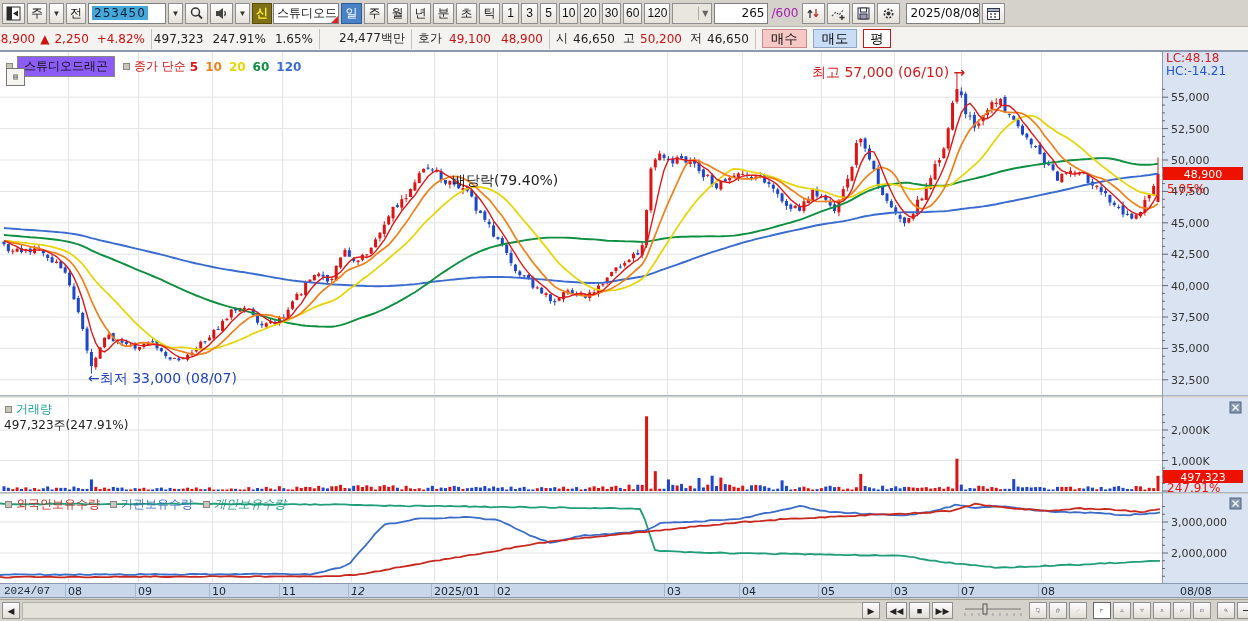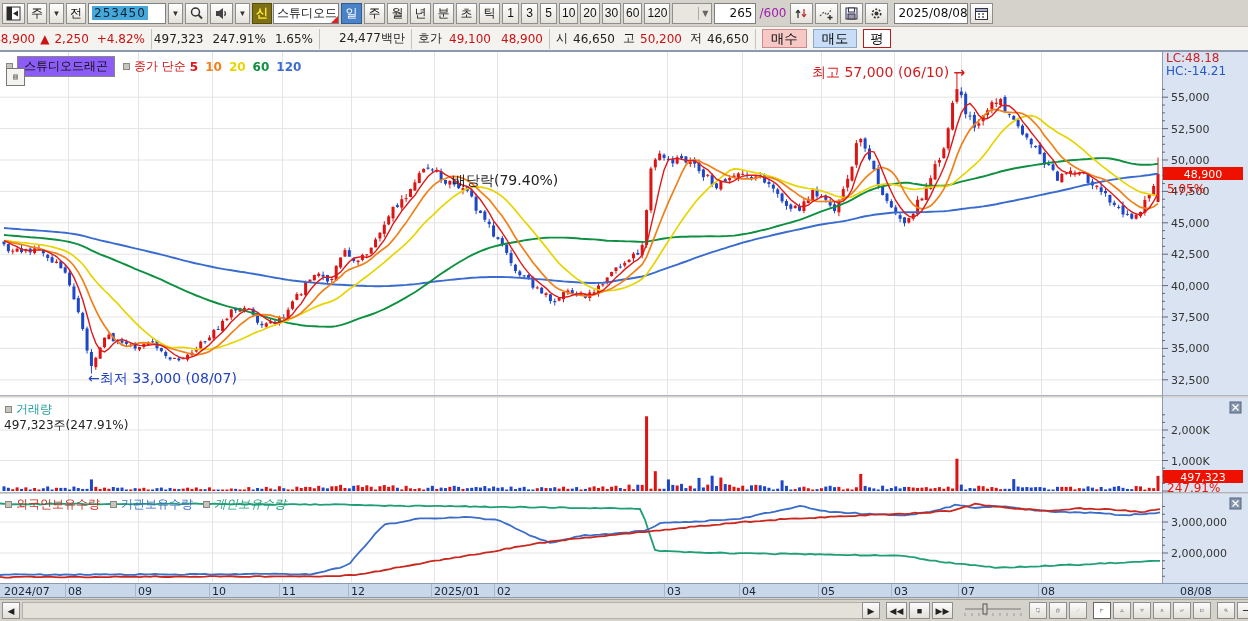--- a/index.html
+++ b/index.html
@@ -21,21 +21,21 @@
   .field.code{width:78px;}
   .field.code .sel{background:#45a8d8;color:#10223a;padding:0 2px;letter-spacing:1px;}
   .field.name{width:66px;overflow:hidden;white-space:nowrap;}
   .field.name .corner{position:absolute;right:0;bottom:0;width:0;height:0;
          border-left:7px solid transparent;border-bottom:7px solid #d22;}
   .badge-new{display:inline-flex;align-items:center;justify-content:center;width:20px;height:21px;
          background:#7d7019;color:#ffe92a;border:1px solid #5a4e00;margin-right:1px;font-weight:bold;}
   .combo.empty{display:inline-flex;align-items:center;justify-content:flex-end;width:40px;height:21px;
          border:1px solid #8f8f8f;background:#e9e6df;margin-right:2px;}
   .combo.empty .dn{font-size:8px;color:#666;padding:2px 3px;border-left:1px solid #aaa;}
-  .field.bars{width:42px;justify-content:flex-end;text-align:center;}
+  .field.bars{width:54px;justify-content:flex-end;text-align:center;}
   .plain{margin:0 4px 0 1px;color:#a21caf;}
   .ticon{width:15px;height:15px;display:block;}
   .group{display:flex;}
   
   .infobar{position:absolute;left:0;top:27px;width:1248px;height:24px;background:#f4f3f0;
            border-bottom:1px solid #8b9ab0;display:flex;align-items:center;font-size:12px;}
   .iseg{display:flex;align-items:center;height:20px;padding:0 6px;border-right:1px solid #c2c2c2;white-space:nowrap;}
   .red{color:#cc1111;}
   .dark{color:#222;}
   .ib-btn{display:inline-flex;align-items:center;justify-content:center;height:19px;padding:0 8px;
@@ -1194,31 +1194,31 @@
         <span style="color: rgb(58, 108, 200);">기관보유수량</span>
       </span>
       <span class="hold-item">
         <span class="bullet"></span>
         <span style="color: rgb(31, 158, 119); font-style: italic;">개인보유수량</span>
       </span>
     </div>
 
   <div class="datebar" id="date-bar">
     <div class="dlab" style="left:1180px;">08/08</div>
-  <div class="dlab" style="left: 4px;">2024/07</div>
+  <div class="dlab" style="left: 4px; font-family: Liberation Mono, monospace;">2024/07</div>
       <div class="dsep" style="left: 65px;"></div>
       <div class="dlab" style="left: 68px;">08</div>
       <div class="dsep" style="left: 135px;"></div>
       <div class="dlab" style="left: 138px;">09</div>
       <div class="dsep" style="left: 209px;"></div>
       <div class="dlab" style="left: 212px;">10</div>
       <div class="dsep" style="left: 279px;"></div>
       <div class="dlab" style="left: 282px;">11</div>
       <div class="dsep" style="left: 348px;"></div>
-      <div class="dlab" style="left: 351px;">12</div>
+      <div class="dlab" style="left: 351px; font-style: italic;">12</div>
       <div class="dsep" style="left: 431px;"></div>
       <div class="dlab" style="left: 434px;">2025/01</div>
       <div class="dsep" style="left: 494px;"></div>
       <div class="dlab" style="left: 497px;">02</div>
       <div class="dsep" style="left: 664px;"></div>
       <div class="dlab" style="left: 667px;">03</div>
       <div class="dsep" style="left: 739px;"></div>
       <div class="dlab" style="left: 742px;">04</div>
       <div class="dsep" style="left: 818px;"></div>
       <div class="dlab" style="left: 821px;">05</div>

